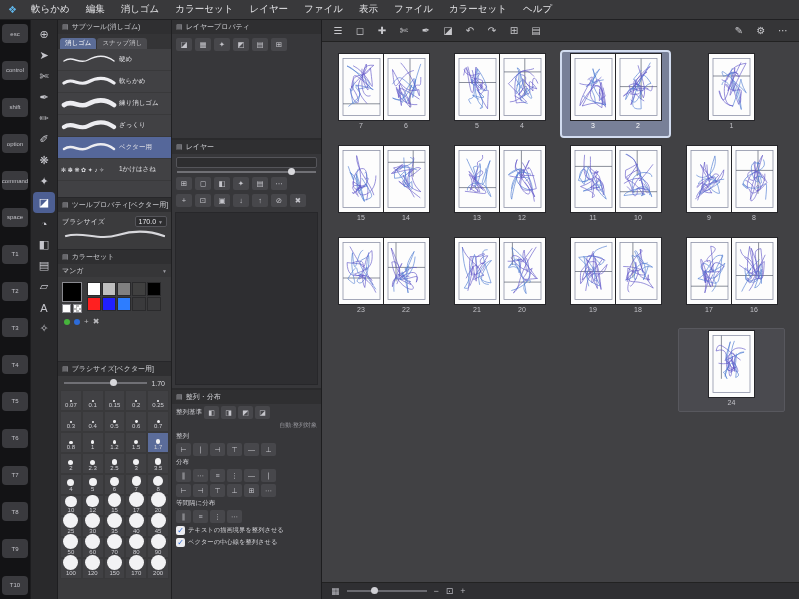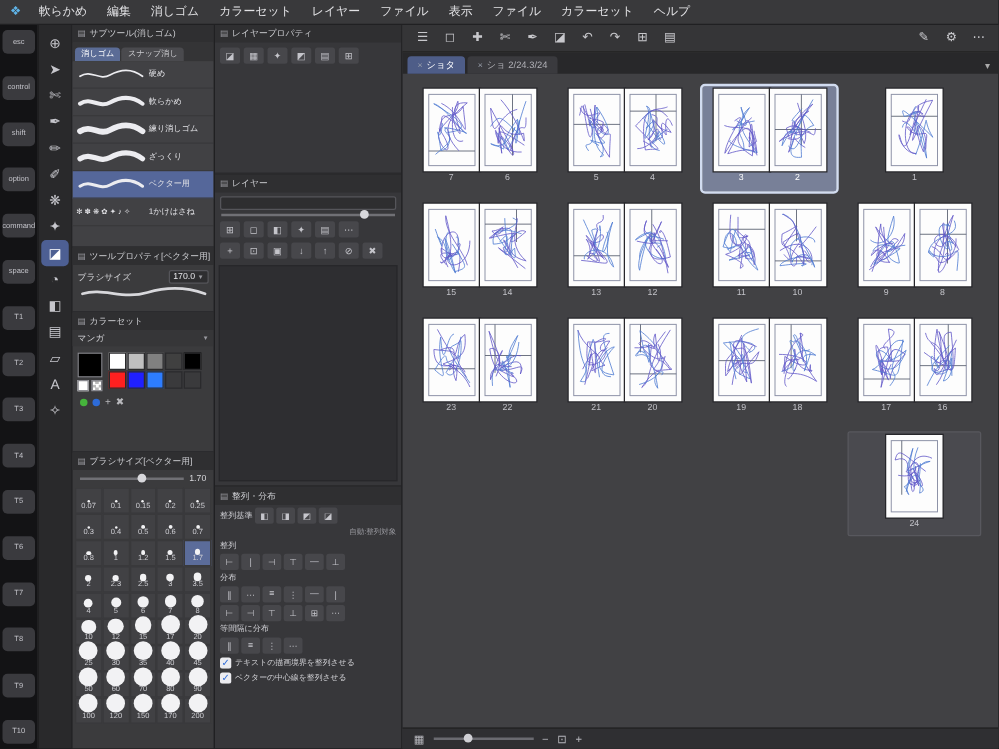--- a/index.html
+++ b/index.html
@@ -593,31 +593,20 @@
           <div class="cmd">◪</div>
           <div class="cmd">↶</div>
           <div class="cmd">↷</div>
           <div class="cmd">⊞</div>
           <div class="cmd">▤</div>
           <div class="cmd-spacer"></div>
           <div class="cmd">✎</div>
           <div class="cmd">⚙</div>
           <div class="cmd">⋯</div>
         </div>
-      <div class="tabbar" id="tabBar">
-          <div class="tab act">
-            <span class="x">×</span>
-            <span>ショタ</span>
-          </div>
-          <div class="tab">
-            <span class="x">×</span>
-            <span>ショ 2/24.3/24</span>
-          </div>
-          <span class="chev">▾</span>
-        </div>
       <div class="pageview" id="pageView">
           <div class="prow">
             <div class="cell">
               <div class="pages">
                 <div class="page"><svg viewBox="0 0 45 66" width="45" height="66">
                     <rect x="4" y="4.5" width="37" height="57" fill="none" stroke="#8e93a8" stroke-width="0.8"></rect>
                     <line x1="4" y1="49.8" x2="41" y2="49.8" stroke="#596070" stroke-width="0.7"></line>
                     <path d="M32.5 34.7 C 7.6 10.7, 17.1 25.6, 12.6 33.9 C 13.5 14.2, 25.1 27.0, 31.5 14.1 C 35.6 51.8, 34.2 21.5, 14.1 11.7" fill="none" stroke="#6157c8" stroke-width="0.8" opacity="0.8"></path>
                     <path d="M18.9 35.0 C 36.6 32.9, 33.8 27.6, 8.0 12.0 C 16.4 13.7, 34.5 39.0, 34.2 35.4 C 26.1 31.8, 13.3 30.5, 17.3 31.6" fill="none" stroke="#4d7ad2" stroke-width="0.8" opacity="0.8"></path>
                     <path d="M31.5 41.7 C 23.2 45.0, 19.3 27.6, 27.3 10.0 C 29.9 21.4, 8.1 29.9, 12.3 40.3 C 16.7 53.9, 25.9 51.4, 12.2 31.9" fill="none" stroke="#6157c8" stroke-width="0.8" opacity="0.8"></path>

